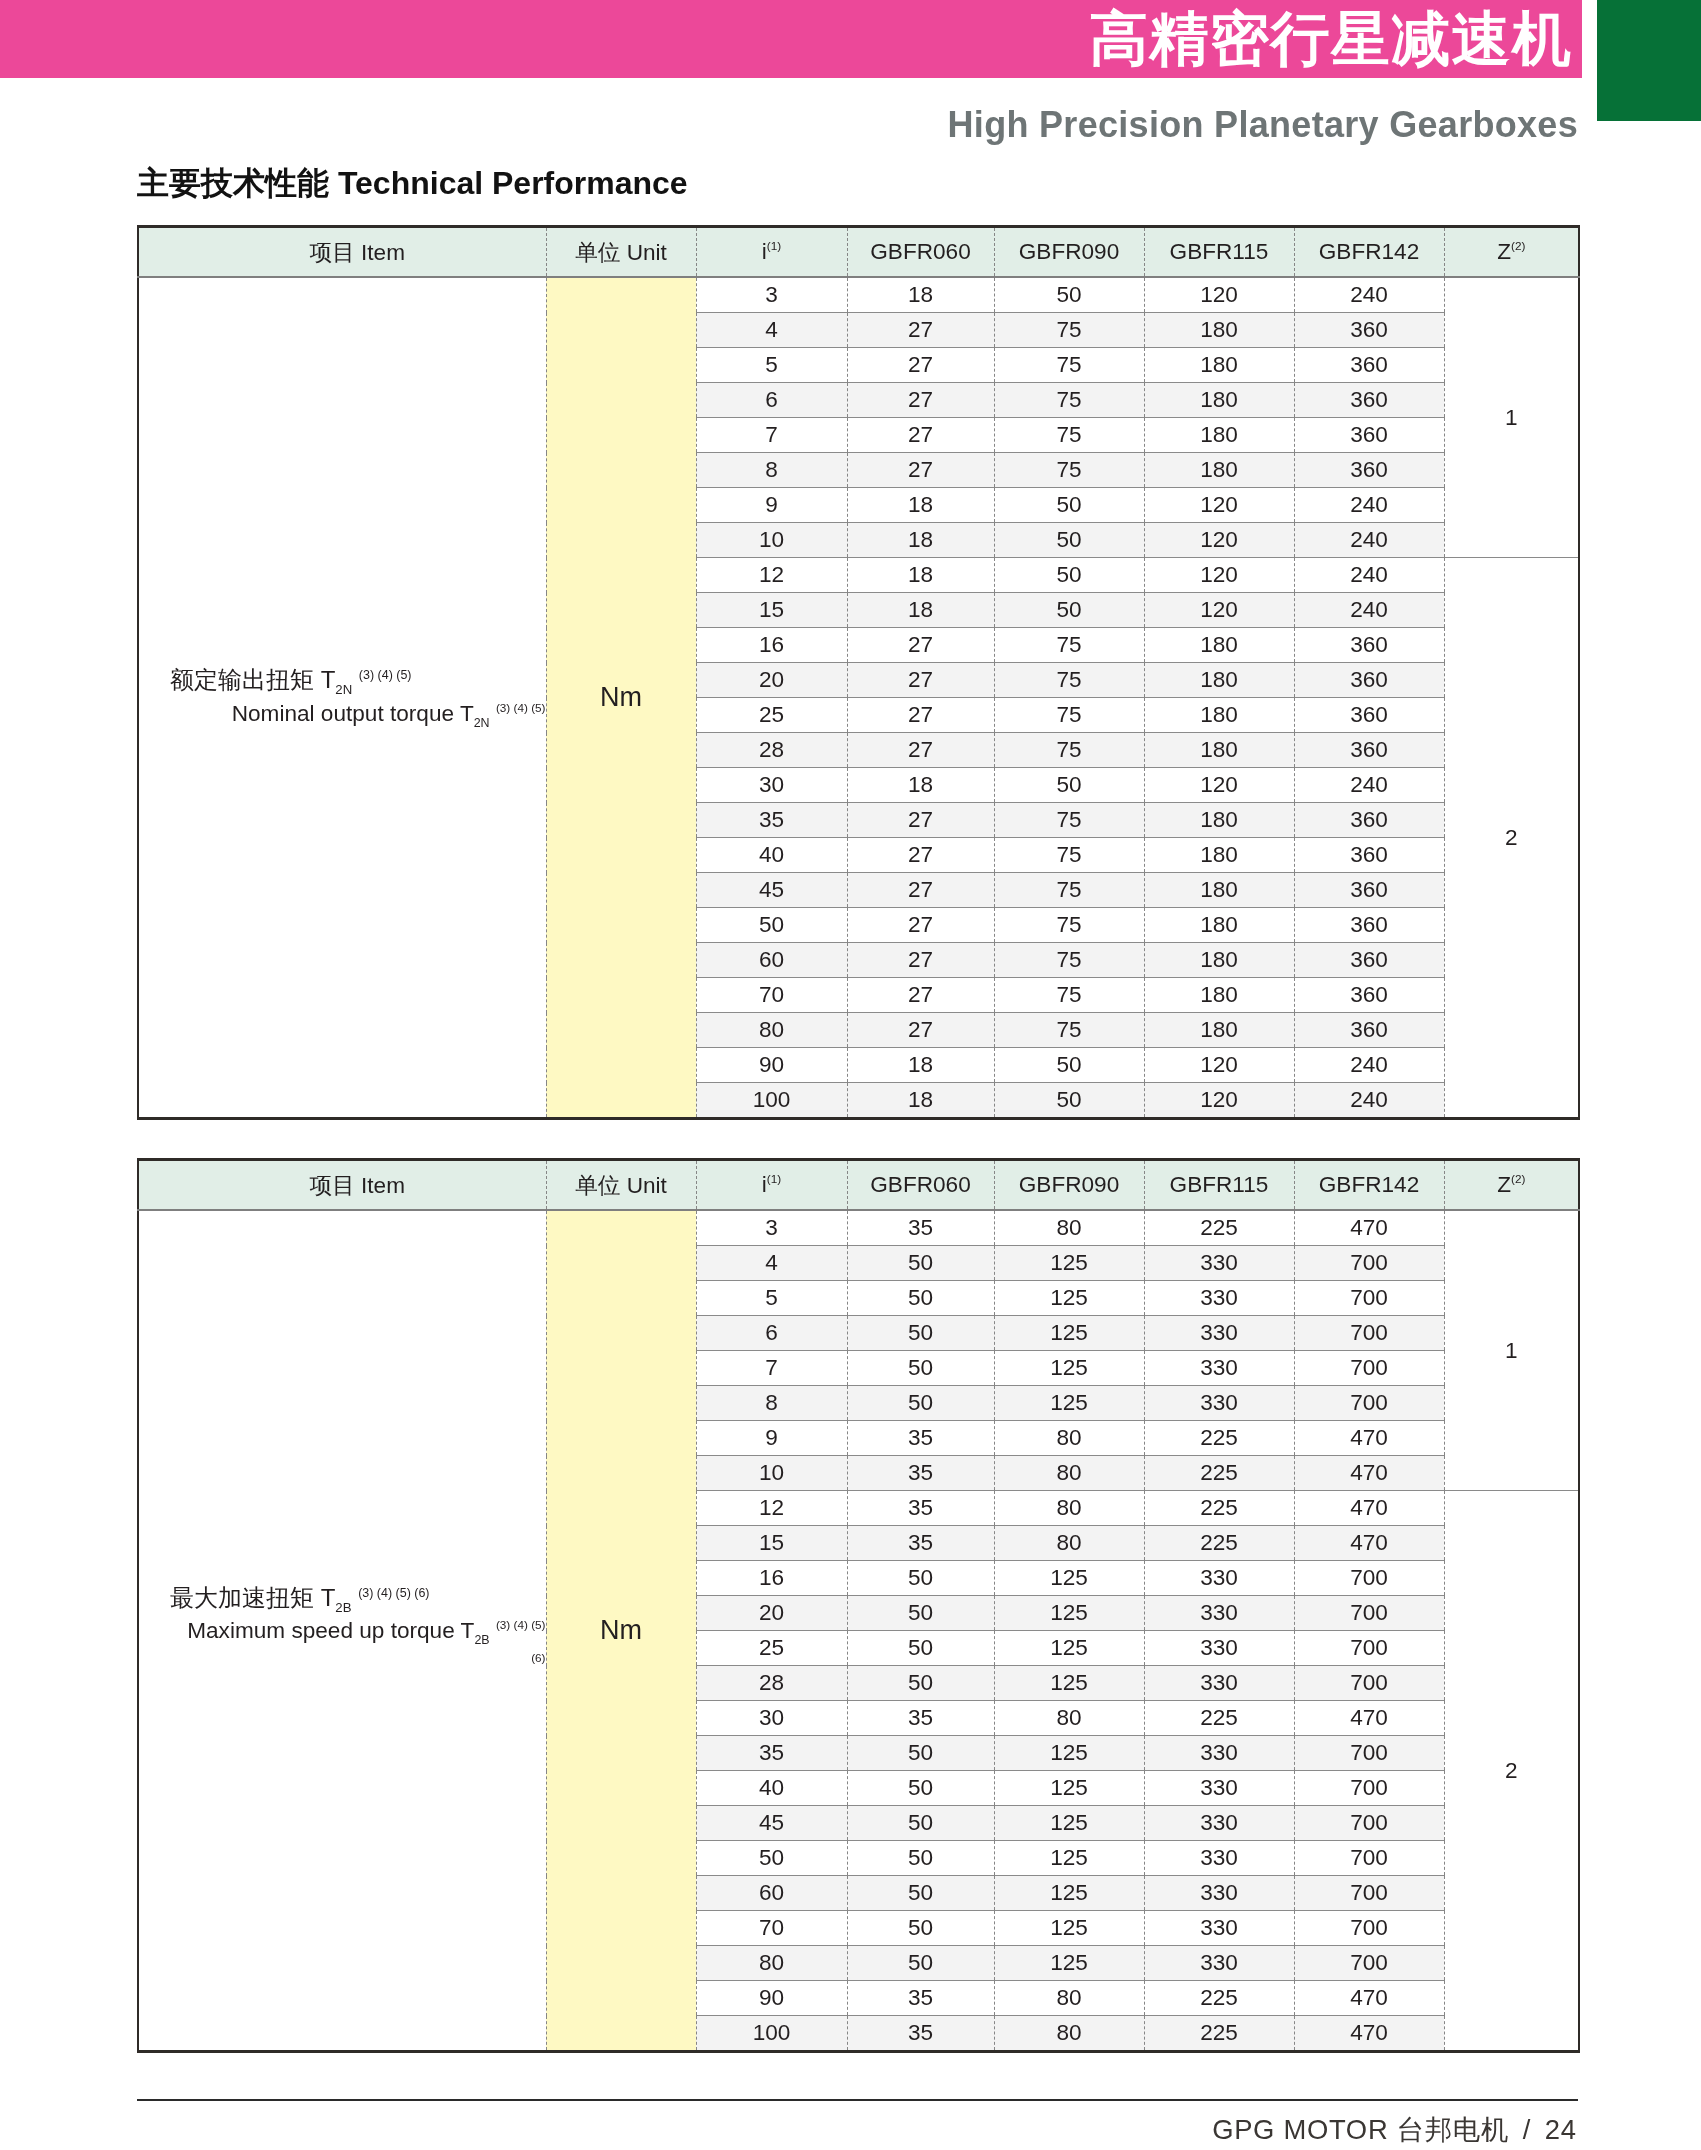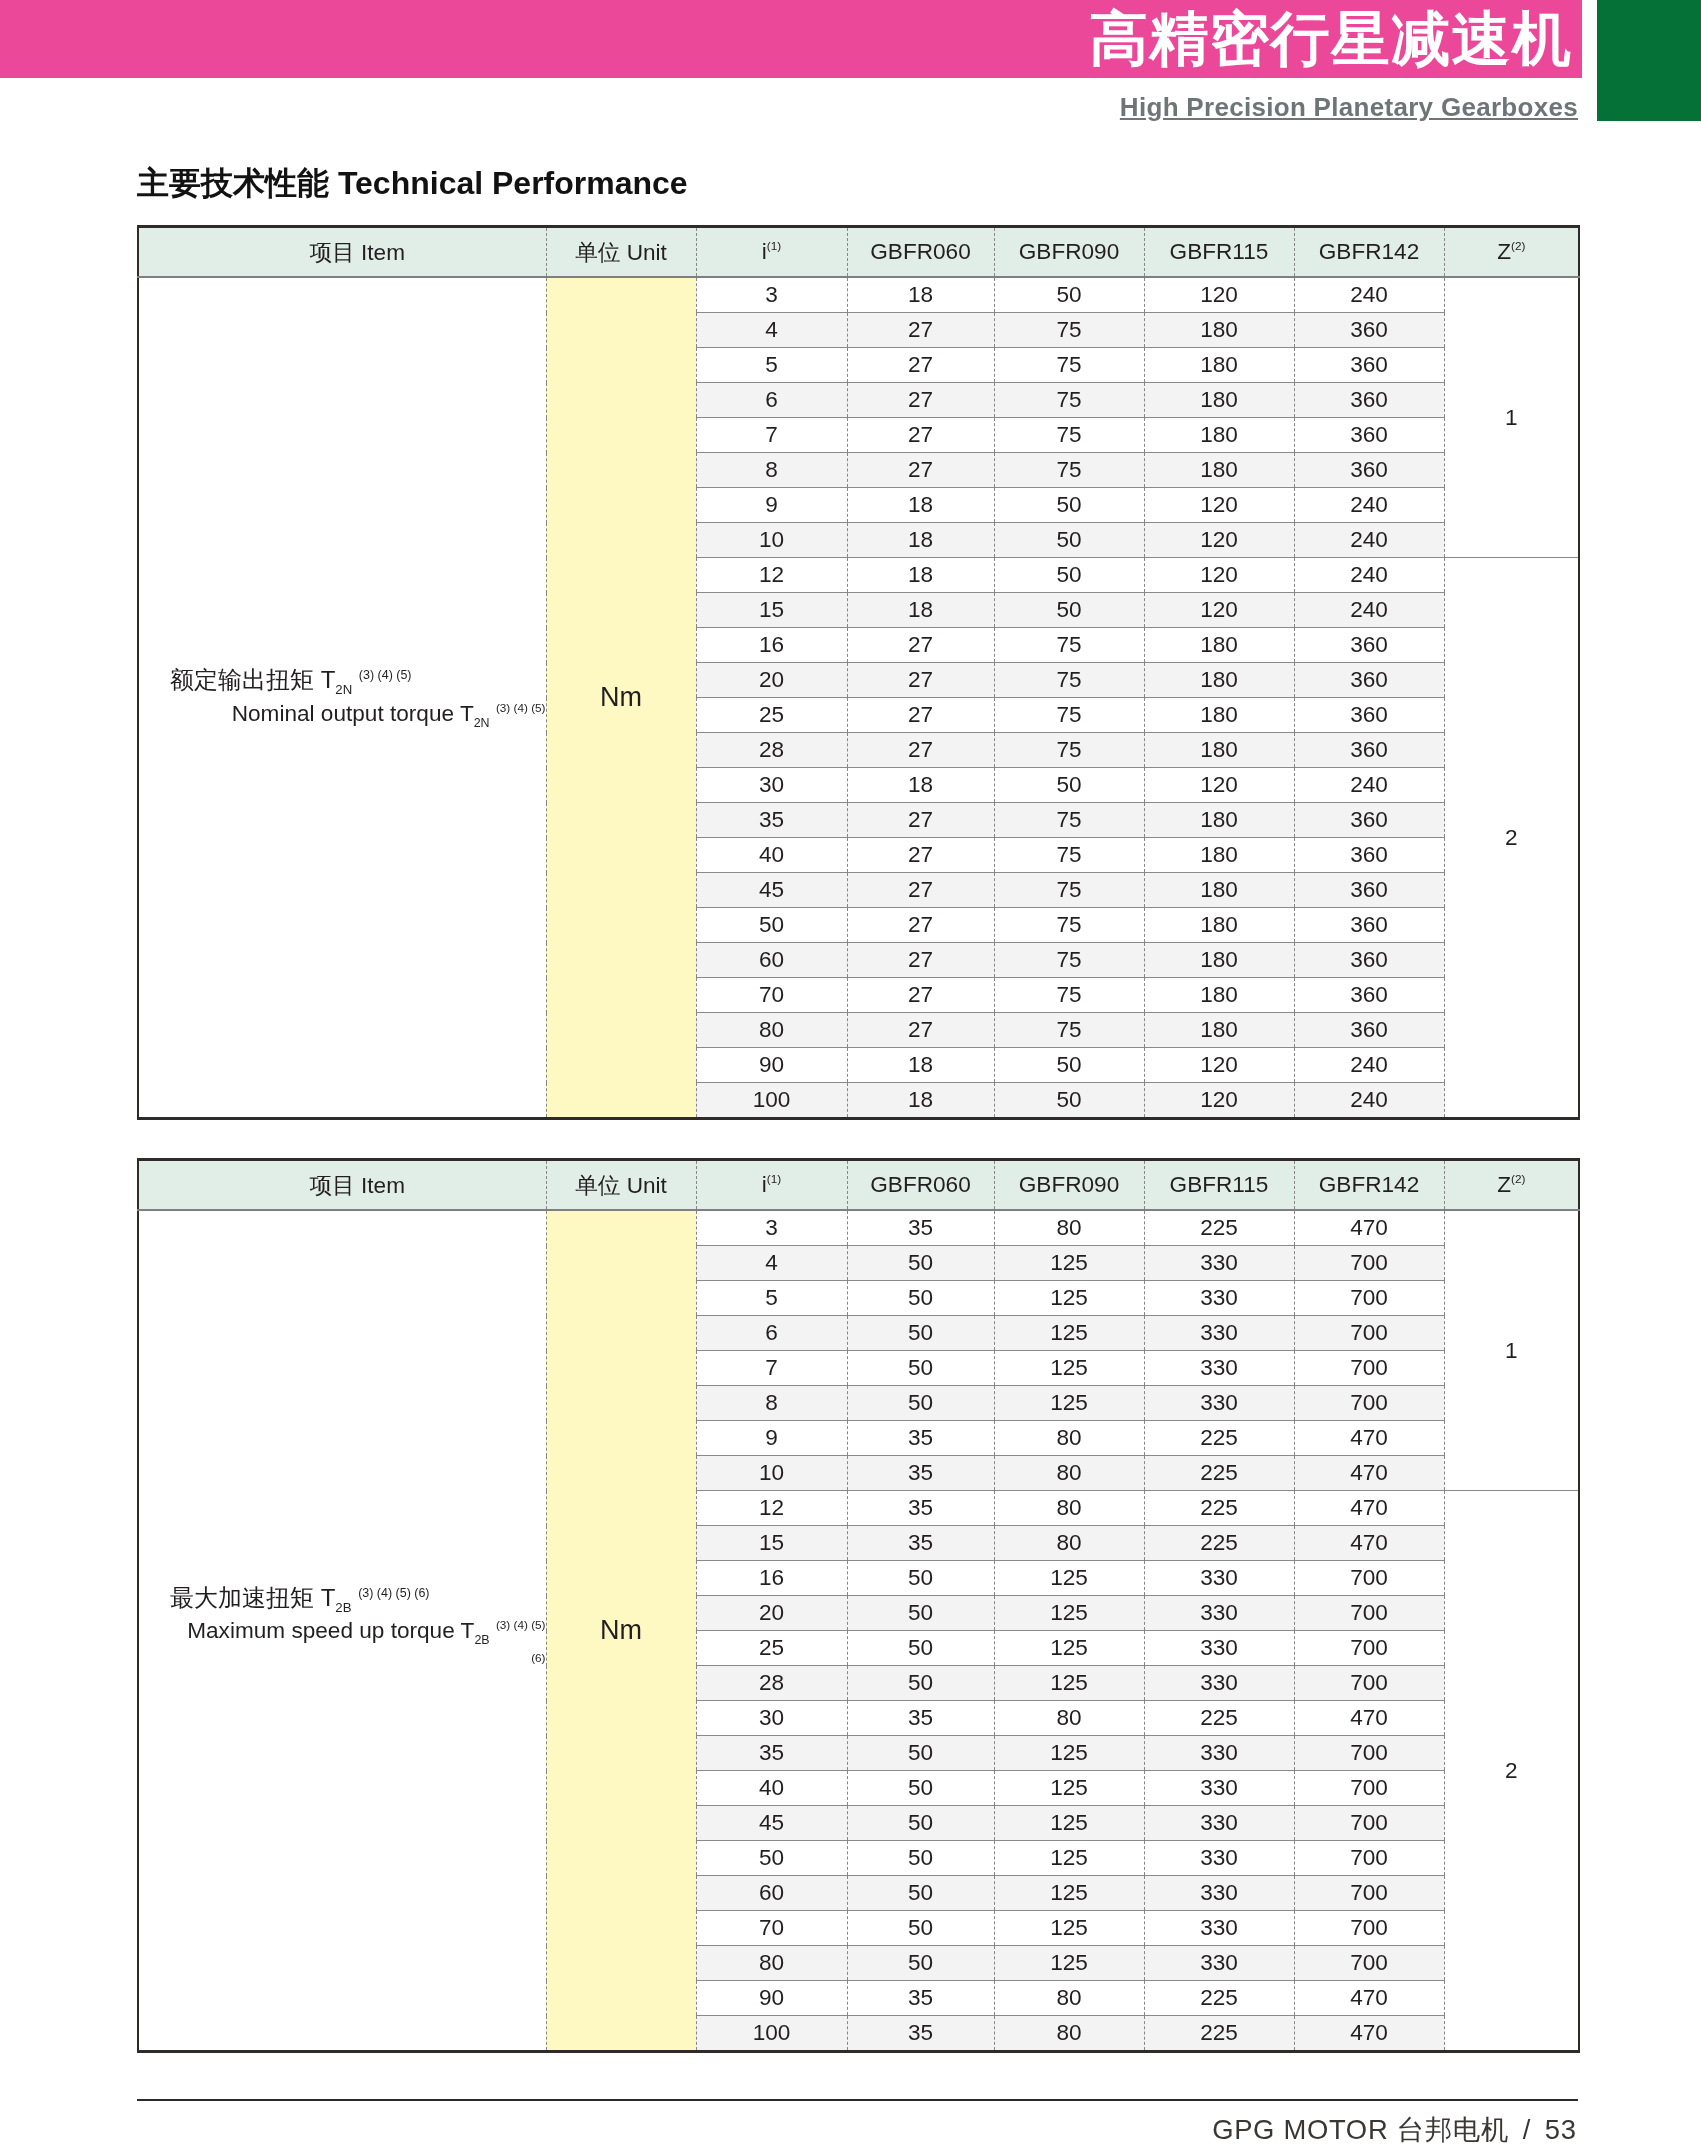--- a/index.html
+++ b/index.html
@@ -25,27 +25,26 @@
     box-sizing: border-box;
     letter-spacing: 1.4px;
     white-space: nowrap;
   }
   .corner-block {
     position: absolute; left: 1597px; top: 0;
     width: 105px; height: 121px;
     background: #067137;
   }
   .subtitle {
-    position: absolute; left: 0; top: 92px;
+    position: absolute; left: 0; top: 104px;
     width: 1578px;
     text-align: right;
-    font-size: 26px; font-weight: bold;
+    font-size: 36px; font-weight: bold;
     color: #6e7576;
     letter-spacing: 0.3px;
-    text-decoration: underline;
   }
 
   
   .main {
     position: absolute; left: 137px; top: 162px;
     width: 1271px;
   }
   .section-title {
     margin: 0 0 19px 0;
     font-size: 32px; font-weight: bold;
@@ -535,18 +534,18 @@
               <td class="cell-v">470</td>
             </tr>
           </tbody>
         </table>
       </div>
   </div>
 
   <div class="footer">
     <div class="footer-rule"></div>
     <div class="footer-text">
-      <span>GPG MOTOR 台邦电机</span><span class="footer-sep">/</span><span>53</span>
+      <span>GPG MOTOR 台邦电机</span><span class="footer-sep">/</span><span>24</span>
     </div>
   </div>
 
 </div>
 
 
 </body></html>

